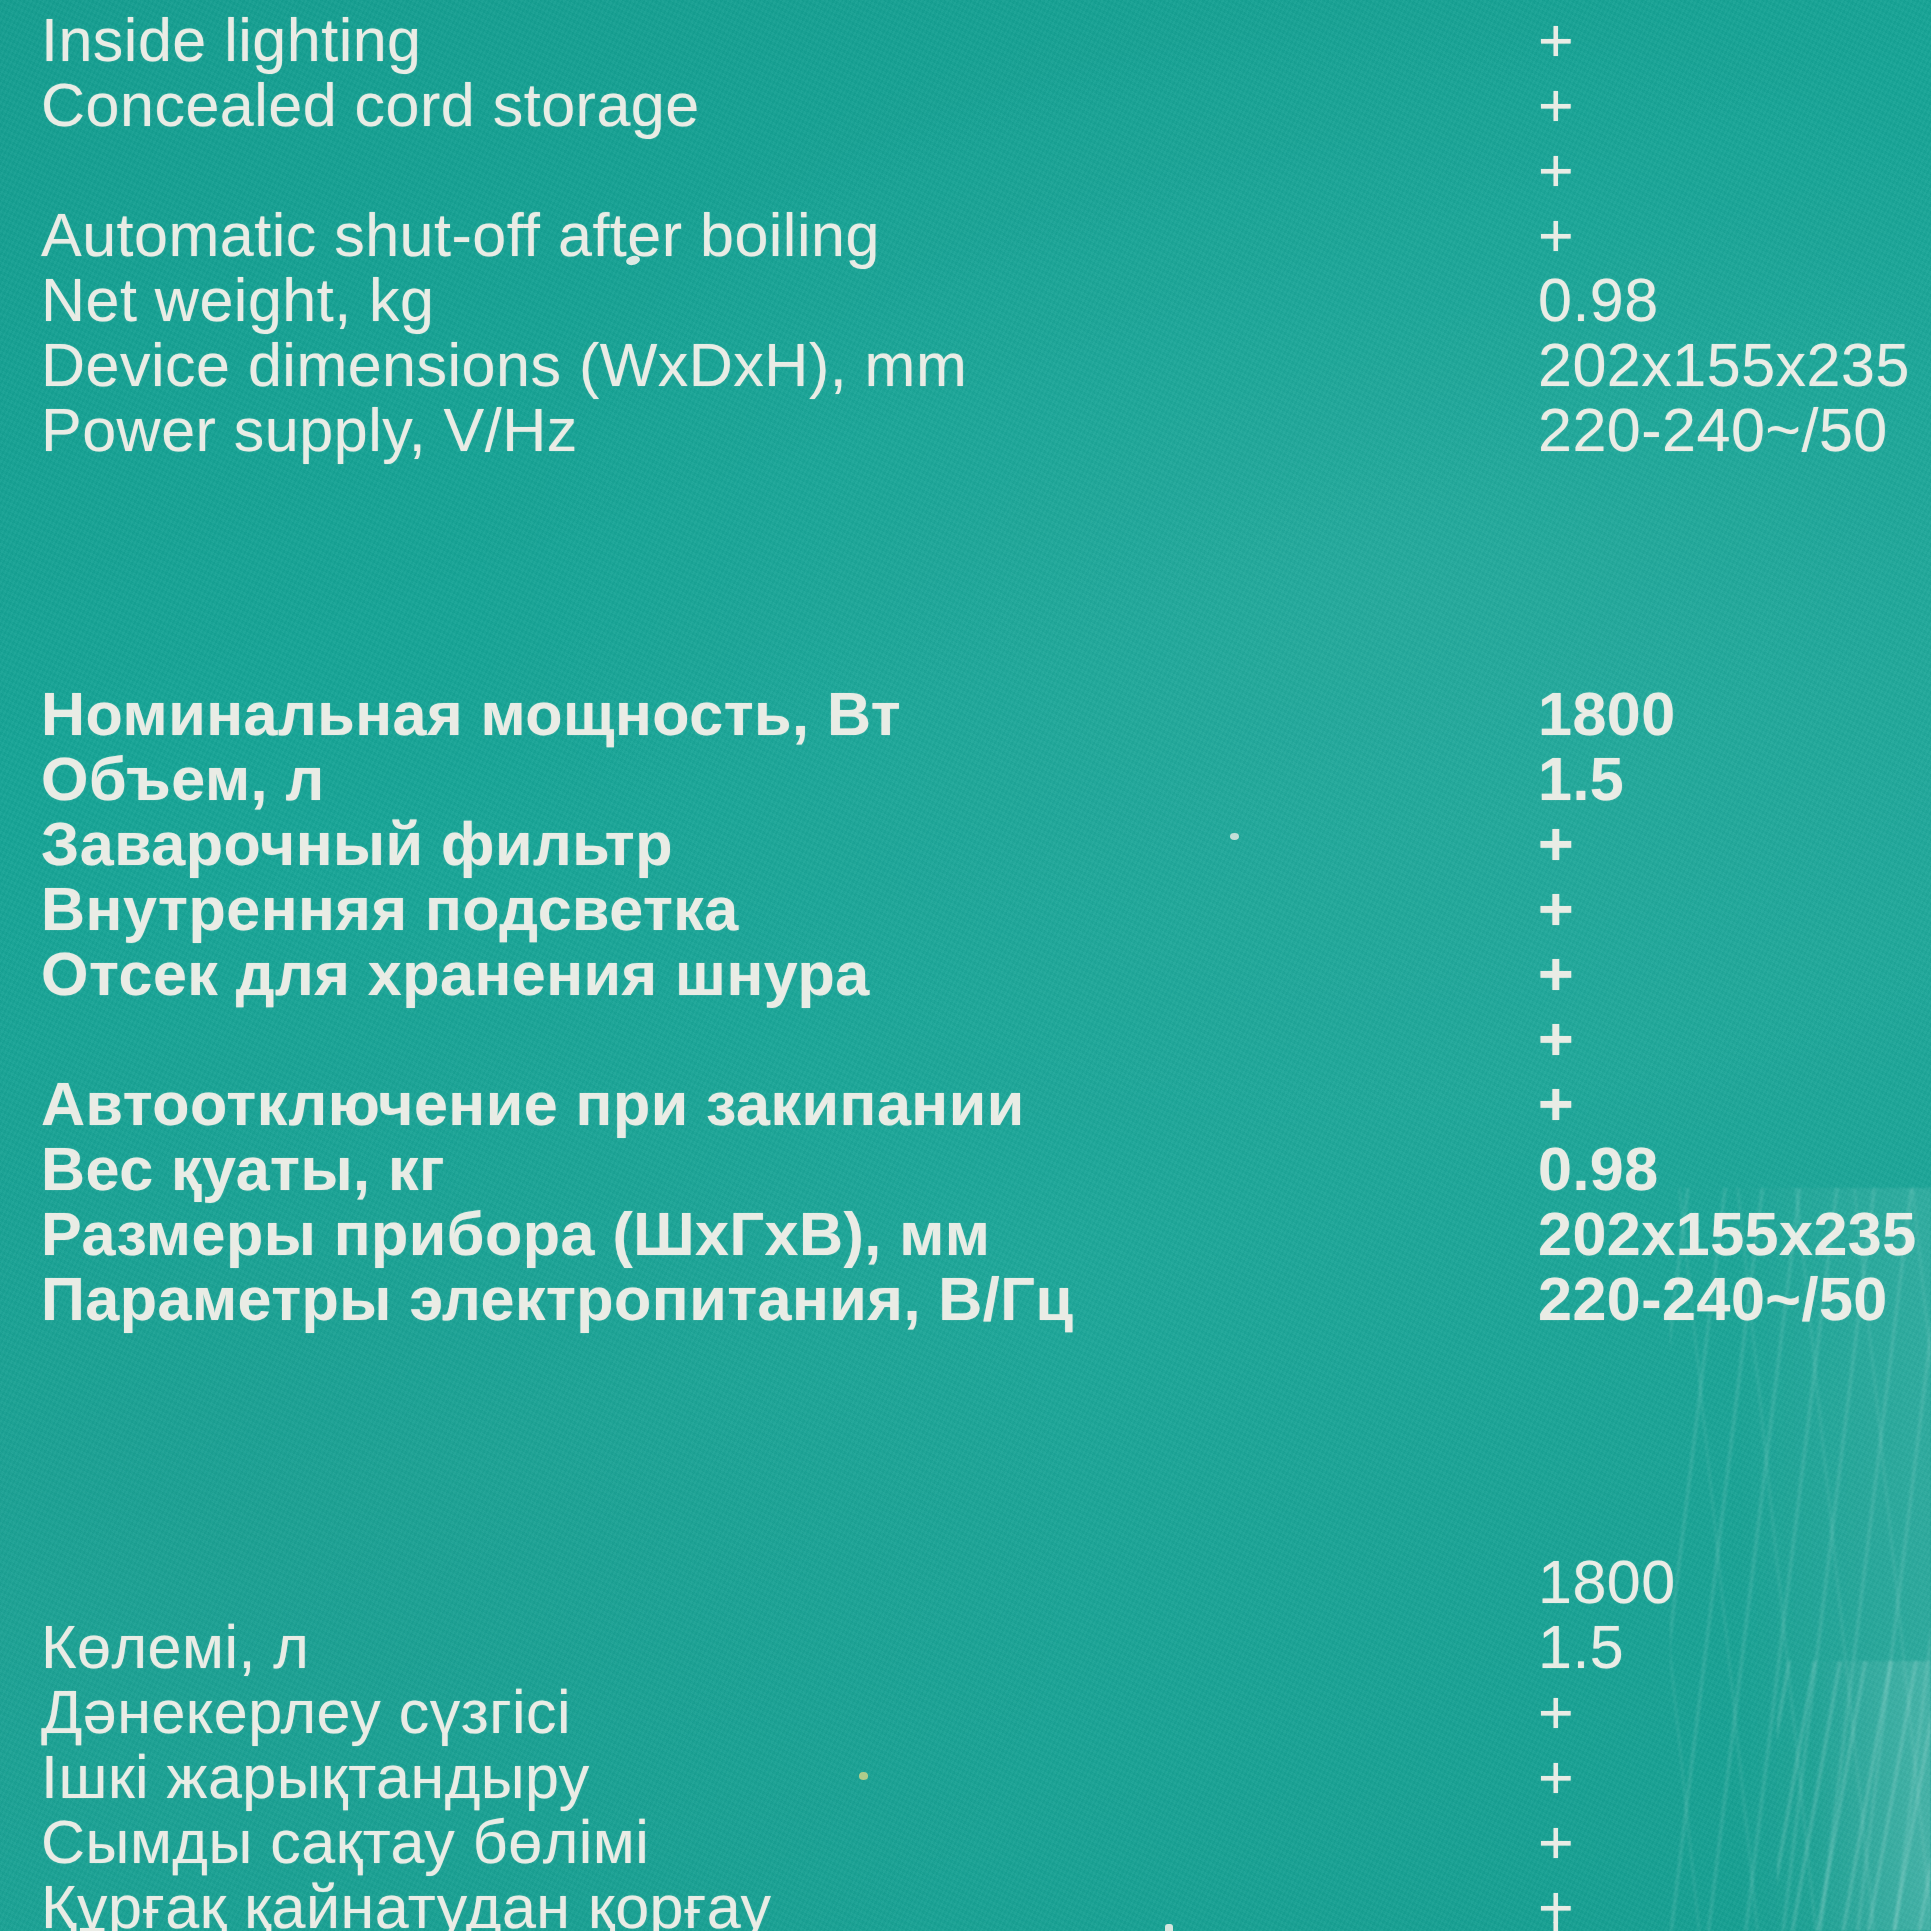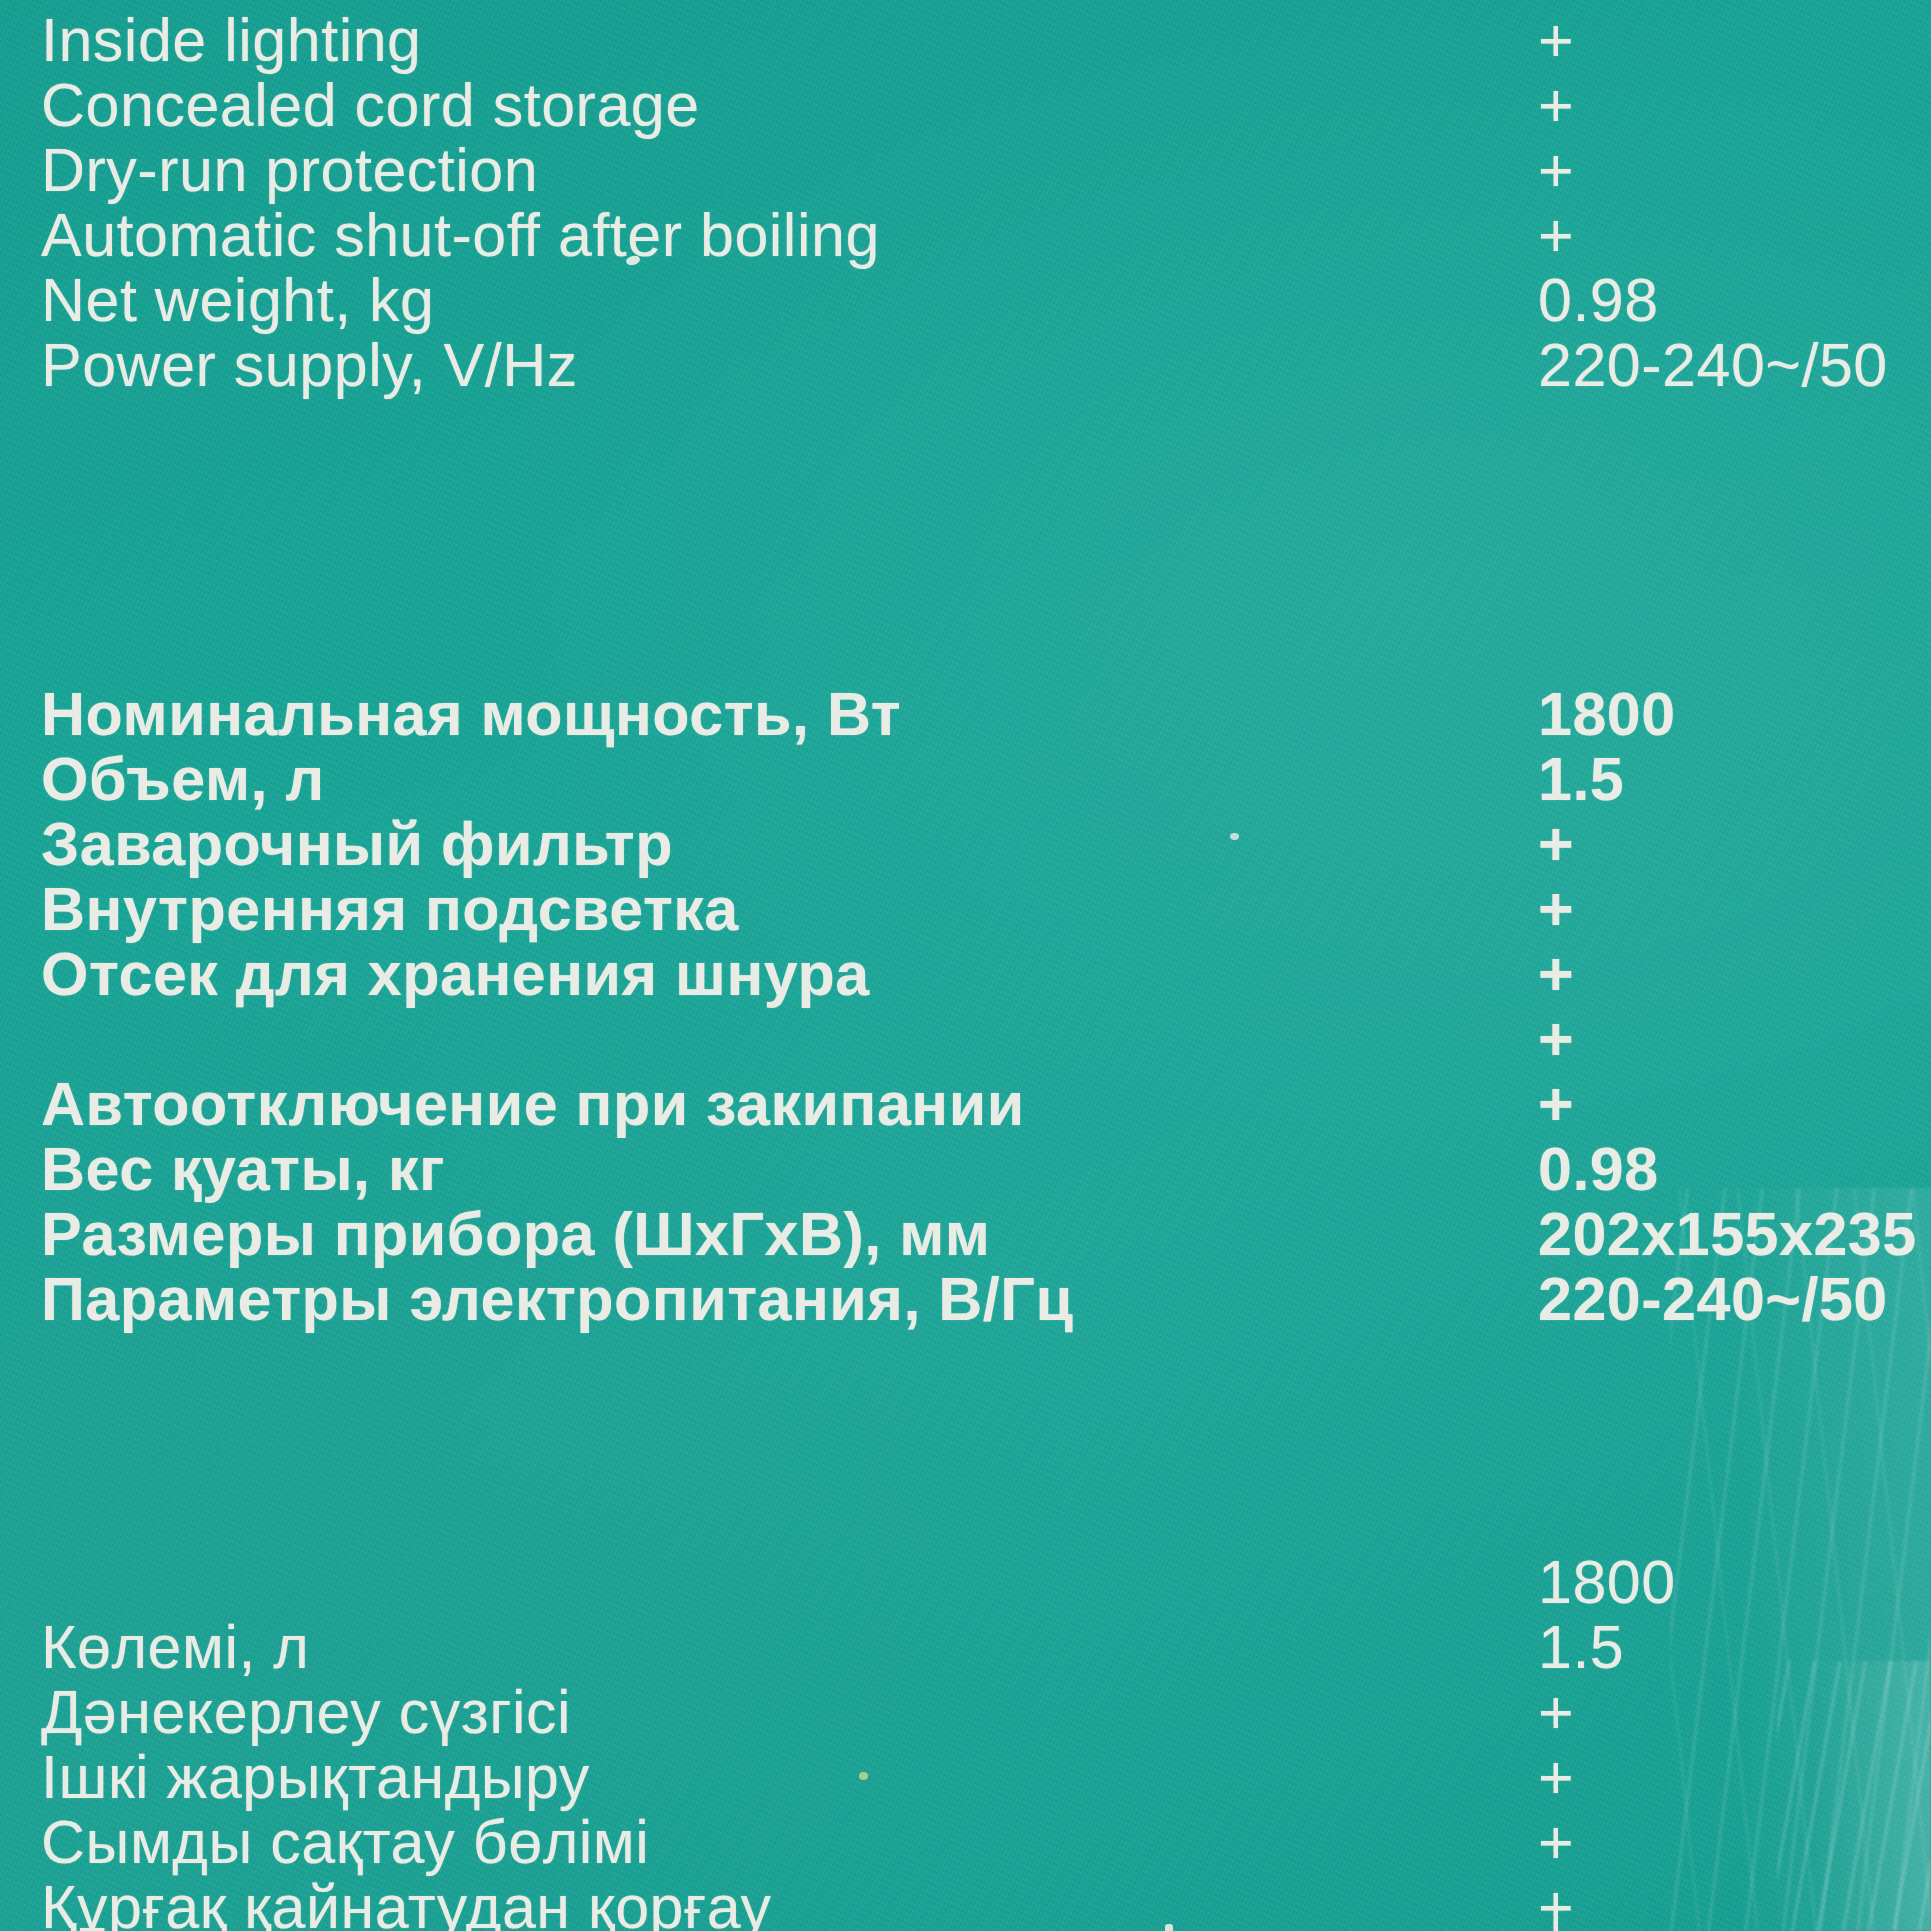--- a/index.html
+++ b/index.html
@@ -65,30 +65,33 @@
 <div class="section sec-en">
   <div class="row">
     <span class="label">Inside lighting</span>
     <span class="value">+</span>
   </div>
   <div class="row">
     <span class="label">Concealed cord storage</span>
     <span class="value">+</span>
   </div>
   <div class="row">
-    <span class="label">Dry-run protection</span>
     <span class="value">+</span>
   </div>
   <div class="row">
     <span class="label">Automatic shut-off after boiling</span>
     <span class="value">+</span>
   </div>
   <div class="row">
     <span class="label">Net weight, kg</span>
     <span class="value">0.98</span>
+  </div>
+  <div class="row">
+    <span class="label">Device dimensions (WxDxH), mm</span>
+    <span class="value">202x155x235</span>
   </div>
   <div class="row">
     <span class="label">Power supply, V/Hz</span>
     <span class="value">220-240~/50</span>
   </div>
 </div>
 
 <div class="section sec-ru">
   <div class="row">
     <span class="label">Номинальная мощность, Вт</span>

